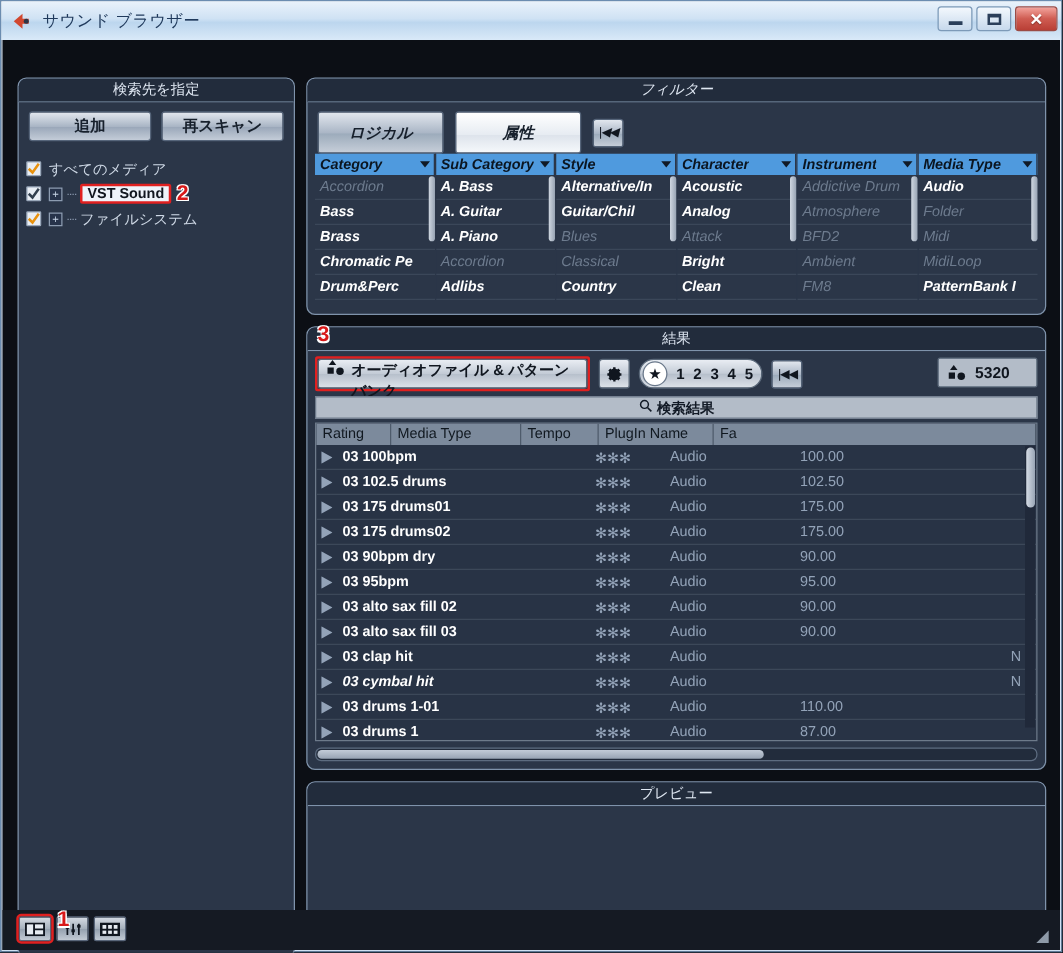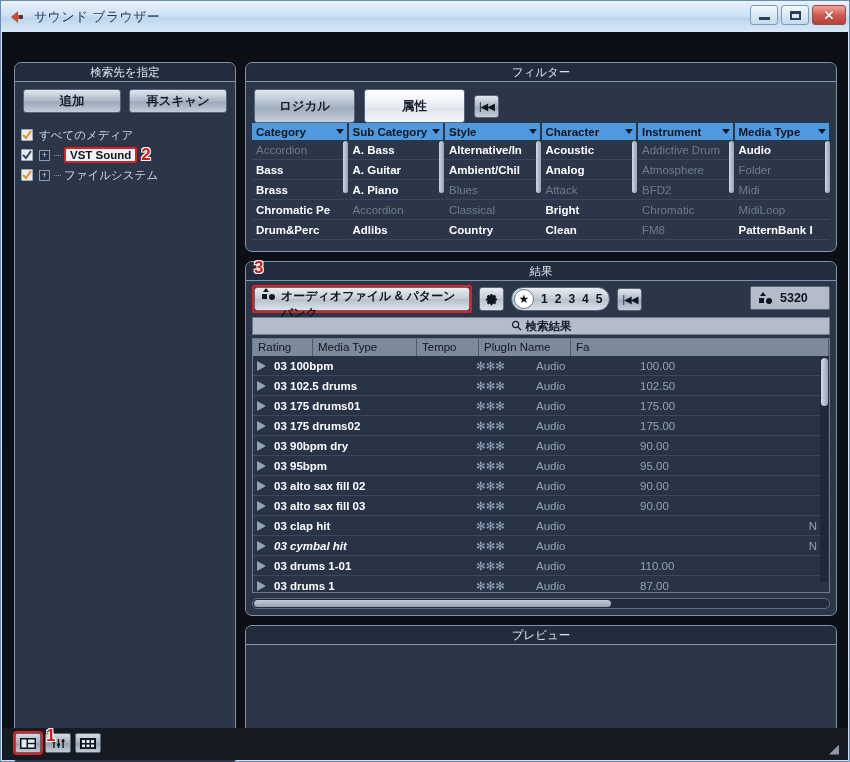--- a/index.html
+++ b/index.html
@@ -63,21 +63,21 @@
   .hl-red { border:2px solid #e02020; padding:0 4px; background:#eef3fa;
     color:#11161f; font-size:11.5px; font-weight:bold; border-radius:2px; }
   .ann { color:#d81818; font-weight:bold; font-size:17px;
     text-shadow:-1px -1px 0 #fff,1px -1px 0 #fff,-1px 1px 0 #fff,1px 1px 0 #fff; }
   .hscroll { position:absolute; left:7px; bottom:6px; right:7px; height:11px;
     border:1px solid #5d6c80; border-radius:5px; background:#222c3c; }
   .hscroll > i { display:block; height:7px; margin:1px; border-radius:4px;
     background:linear-gradient(#c3ccd8,#97a3b3); }
 
   
-  #filter-panel { left:243px; top:30px; width:592px; height:190px; }
+  #filter-panel { left:243px; top:30px; width:592px; height:190px;font-style:italic; }
   .fbtns { position:absolute; left:8px; top:26px; display:flex; gap:9px;
     align-items:center; }
   .fbtn { width:101px; height:34px; border:1px solid #56657a; border-radius:3px;
     font-size:12.5px; font-weight:bold; color:#17202c; display:flex;
     align-items:center; justify-content:center;
     background:linear-gradient(#e2e7ee,#a9b5c5 52%,#9cabbb 53%,#c6ced9); }
   .fbtn.active { background:linear-gradient(#ffffff,#e7ecf2 55%,#dde3eb 56%,#f5f8fb); }
   .icbtn { width:25px; height:23px; border:1px solid #56657a; border-radius:3px;
     background:linear-gradient(#e2e7ee,#a9b5c5 52%,#9cabbb 53%,#c6ced9);
     display:flex; align-items:center; justify-content:center;
@@ -277,21 +277,21 @@
               <div class="fsb"></div>
             </div>
           </div>
           <div class="fcol">
             <div class="fc-hd">
               <span class="lbl">Style</span>
               <span class="caret"></span>
             </div>
             <div class="fc-body">
               <div class="fitem">Alternative/In</div>
-              <div class="fitem">Ambient/Chil</div>
+              <div class="fitem">Guitar/Chil</div>
               <div class="fitem dim">Blues</div>
               <div class="fitem dim">Classical</div>
               <div class="fitem">Country</div>
               <div class="fsb"></div>
             </div>
           </div>
           <div class="fcol">
             <div class="fc-hd">
               <span class="lbl">Character</span>
               <span class="caret"></span>
@@ -307,21 +307,21 @@
           </div>
           <div class="fcol">
             <div class="fc-hd">
               <span class="lbl">Instrument</span>
               <span class="caret"></span>
             </div>
             <div class="fc-body">
               <div class="fitem dim">Addictive Drum</div>
               <div class="fitem dim">Atmosphere</div>
               <div class="fitem dim">BFD2</div>
-              <div class="fitem dim">Chromatic</div>
+              <div class="fitem dim">Ambient</div>
               <div class="fitem dim">FM8</div>
               <div class="fsb"></div>
             </div>
           </div>
           <div class="fcol">
             <div class="fc-hd">
               <span class="lbl">Media Type</span>
               <span class="caret"></span>
             </div>
             <div class="fc-body">

